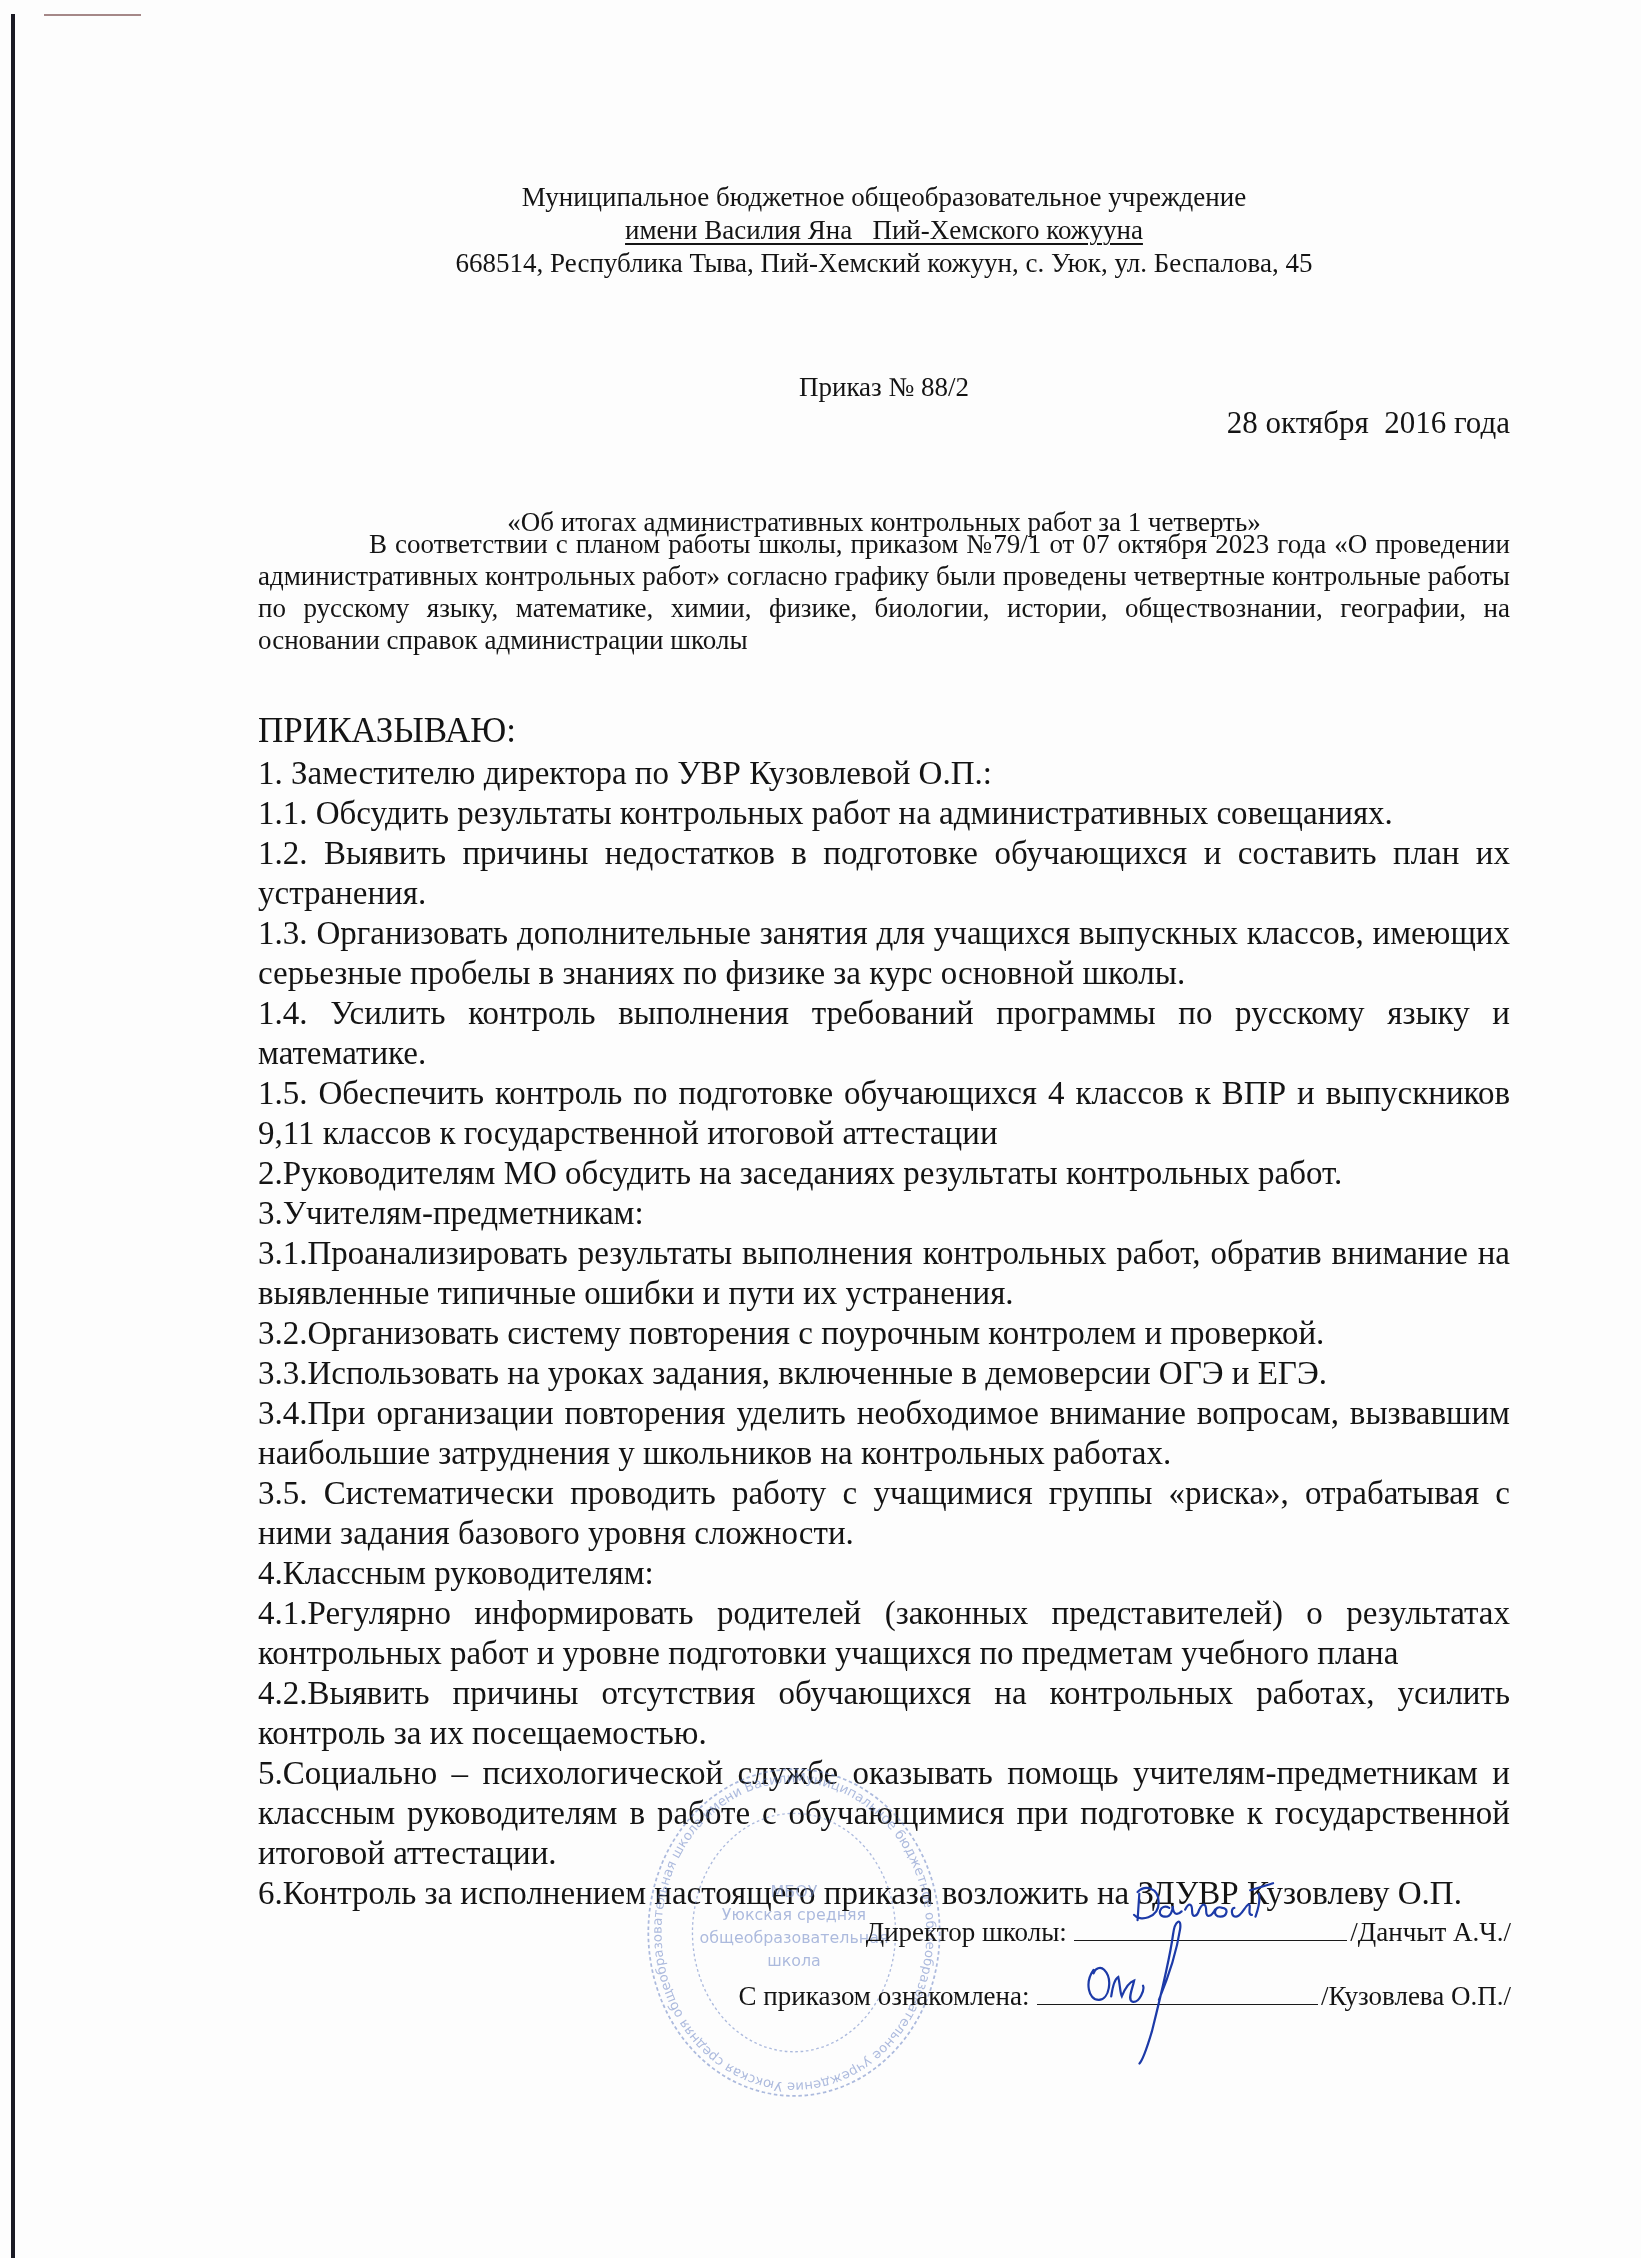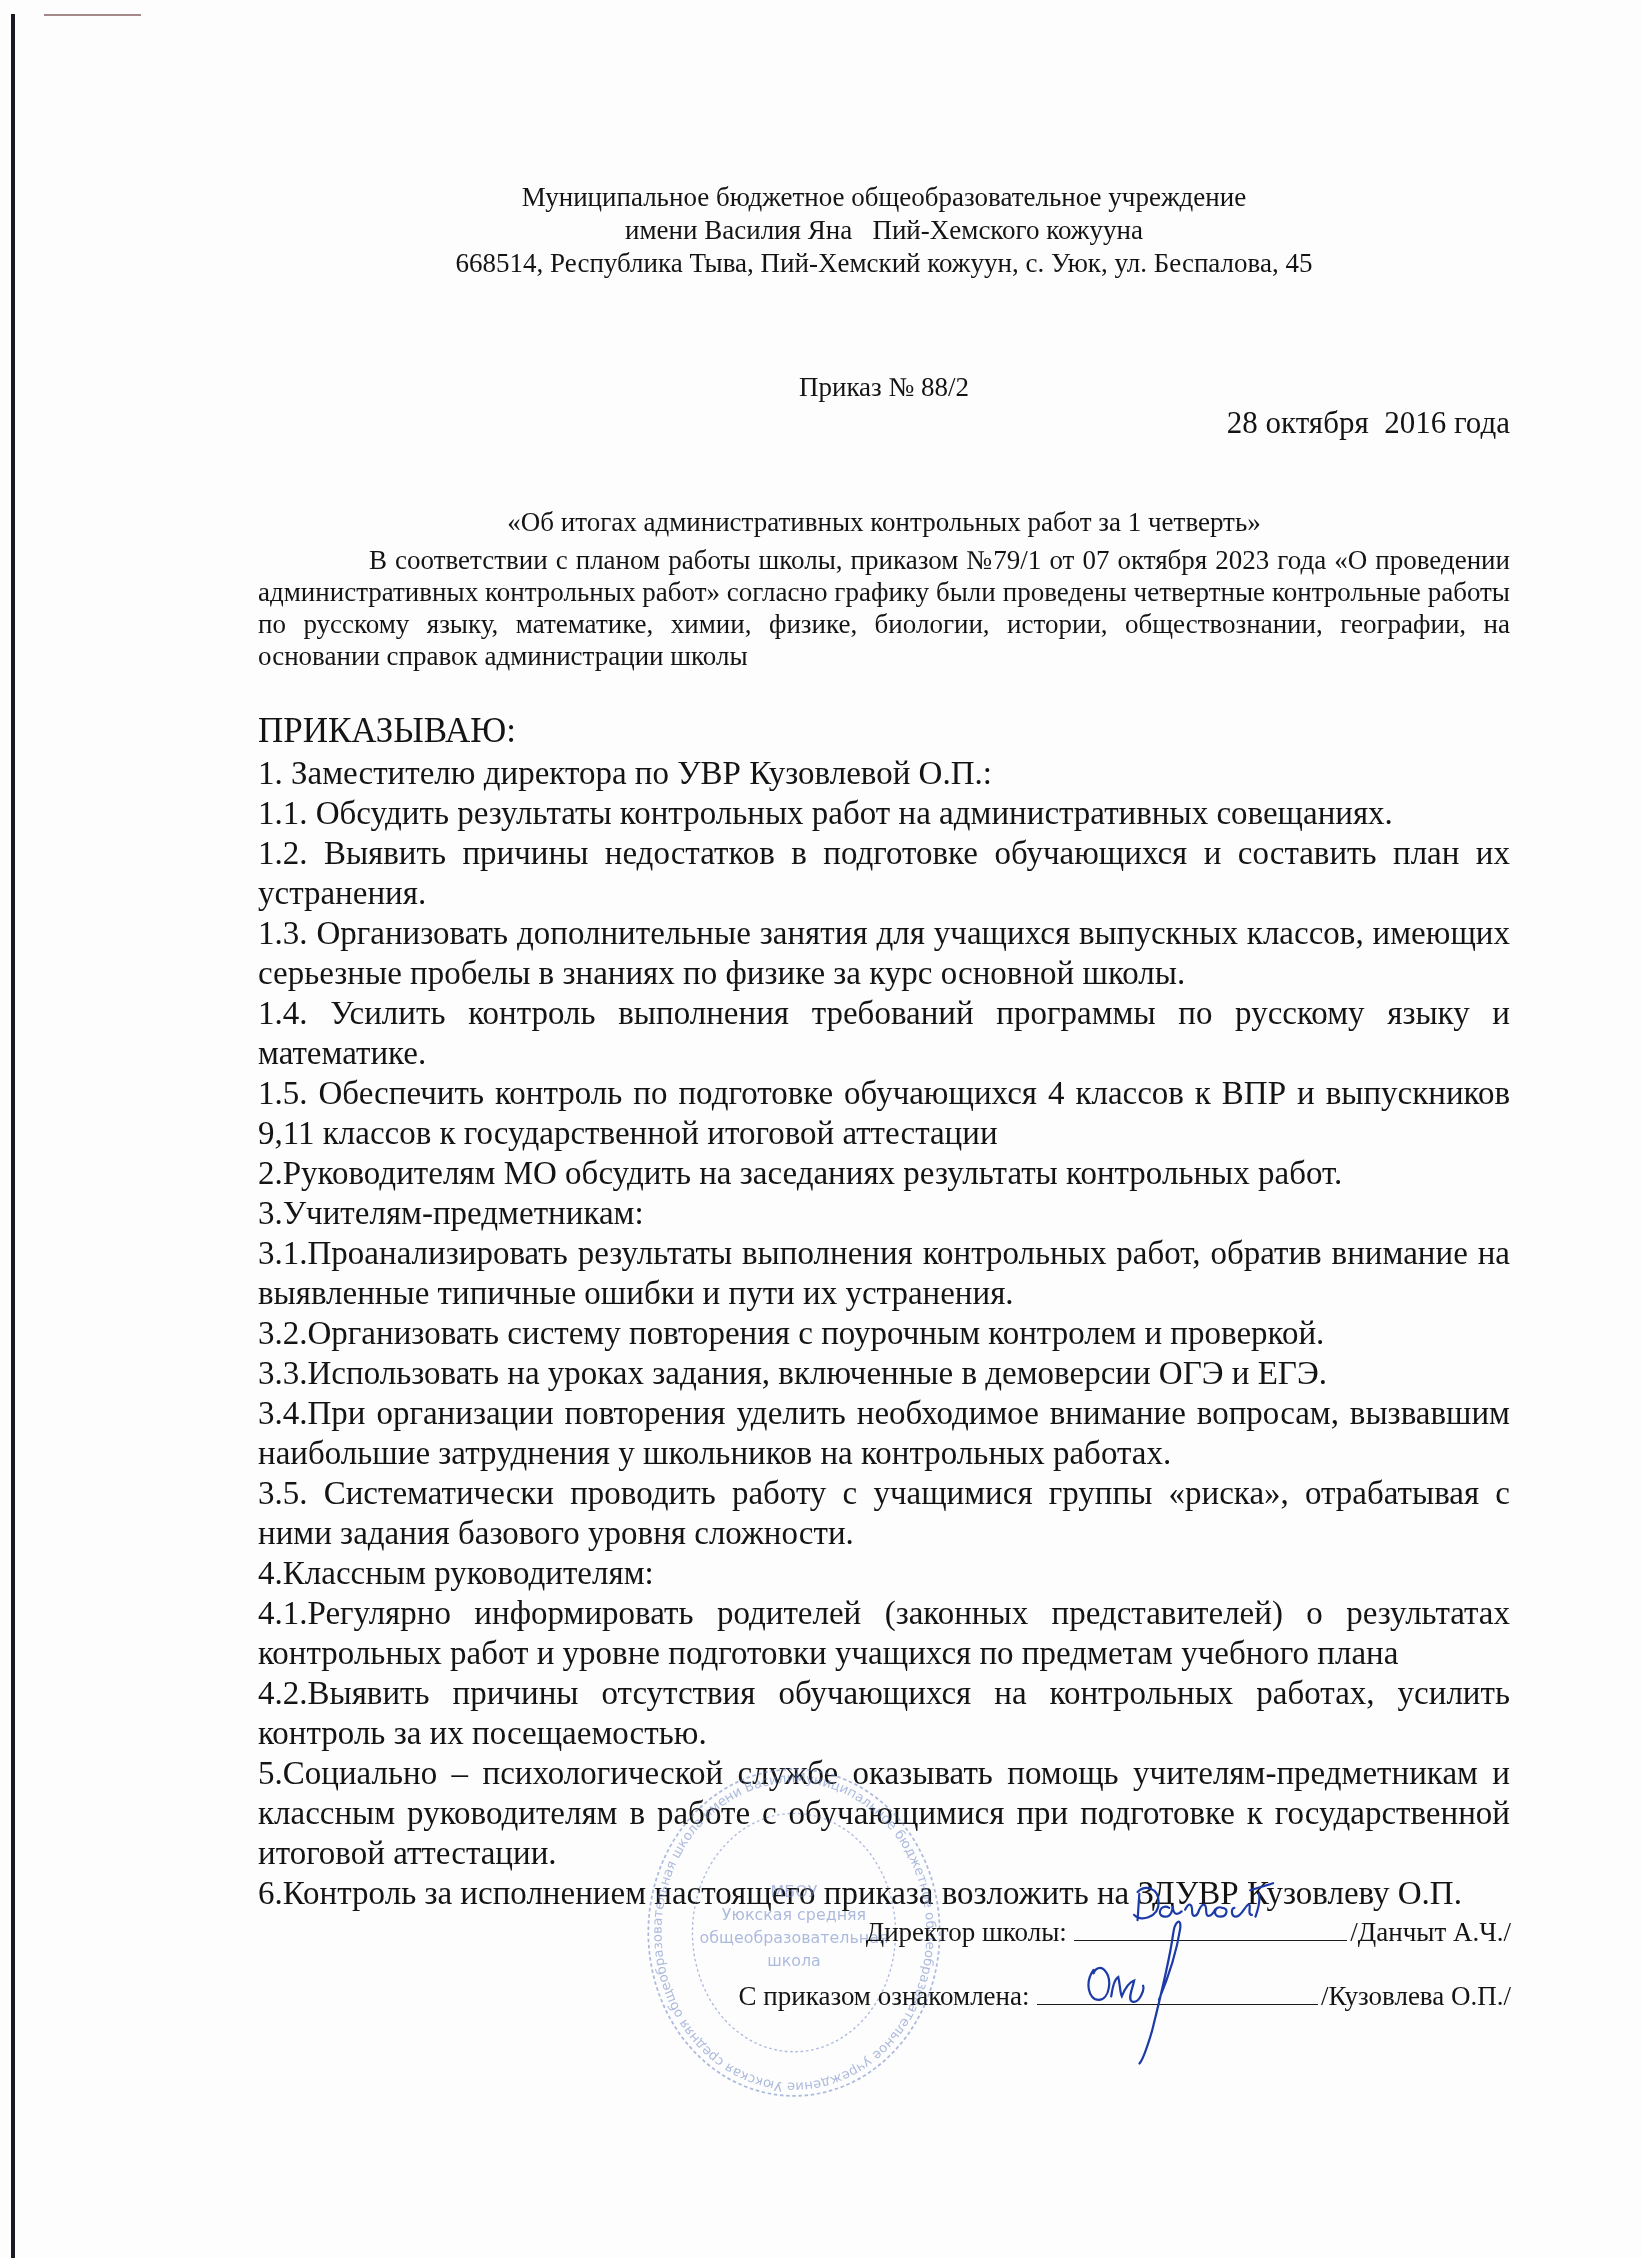--- a/index.html
+++ b/index.html
@@ -15,35 +15,35 @@
   }
   .edge-top {
     position: absolute; left: 44px; top: 14px; width: 97px; height: 1.8px;
     background: #6b3a3a; opacity: .6;
   }
   .header {
     position: absolute; left: 258px; width: 1252px; top: 181px;
     text-align: center; font-size: 27px; line-height: 33px;
   }
   .header .line { display: block; white-space: nowrap; }
-  .header .underline { text-underline-offset: 3.5px; text-decoration-thickness: 1.8px; white-space: pre; }
+  .header .underline { text-decoration: underline; text-underline-offset: 3.5px; text-decoration-thickness: 1.8px; white-space: pre; }
   .order-no {
     position: absolute; left: 258px; width: 1252px; top: 371px;
     text-align: center; font-size: 27px; line-height: 33px;
   }
   .order-date {
     position: absolute; right: 132px; top: 404px;
     font-size: 31px; line-height: 37px; white-space: pre;
   }
   .order-title {
     position: absolute; left: 258px; width: 1252px; top: 466px;
     text-align: center; font-size: 27px; line-height: 33px; margin-top: 40px;
   }
   .preamble {
-    position: absolute; left: 258px; width: 1252px; top: 544px;
+    position: absolute; left: 258px; width: 1252px; top: 528px;
     font-size: 27px; line-height: 32px; text-align: justify;
     text-indent: 111px; white-space: pre-line;
   }
   .decree {
     position: absolute; left: 258px; top: 715px;
     font-size: 35px; line-height: 32px;
   }
   .items {
     position: absolute; left: 258px; width: 1252px; top: 753px;
     font-size: 33px; line-height: 40px;

